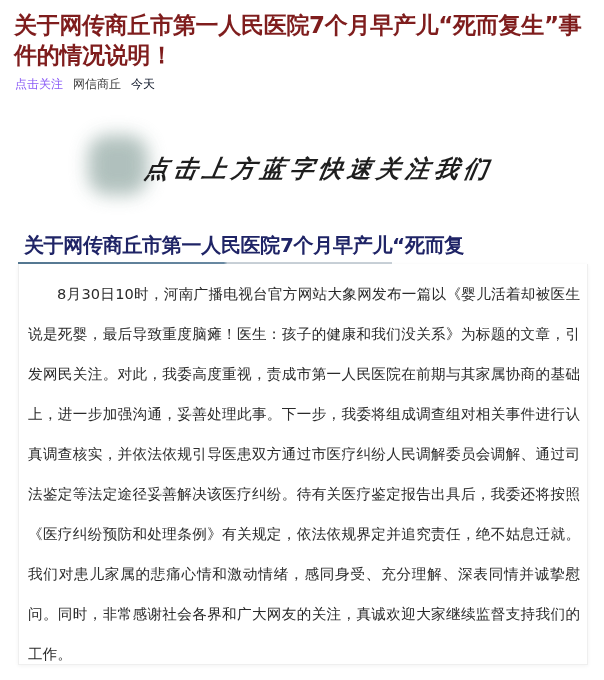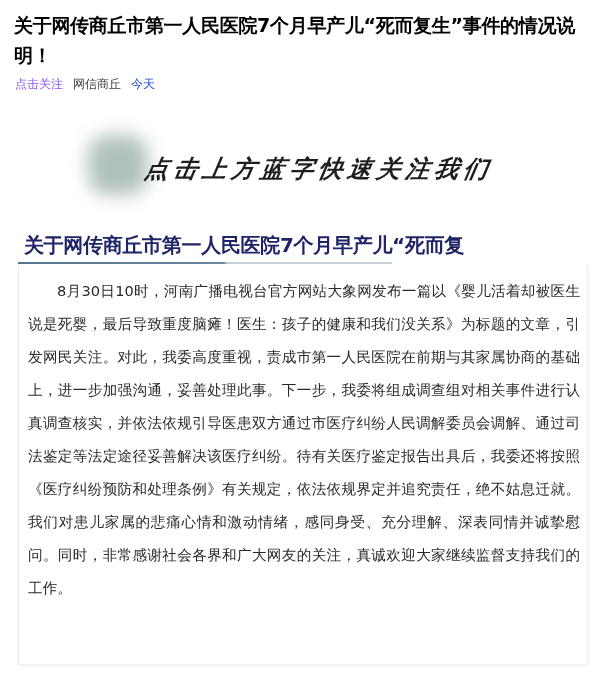--- a/index.html
+++ b/index.html
@@ -3,30 +3,30 @@
   <meta charset="utf-8">
   <style>
     html, body { margin: 0; padding: 0; background: #ffffff; }
     body {
       width: 604px; height: 680px; overflow: hidden; position: relative;
       font-family: "DejaVu Sans", "Liberation Sans", sans-serif;
       color: #222;
     }
     .article-title {
       position: absolute; left: 14px; top: 10px; width: 580px;
-      font-size: 19px; font-weight: bold; line-height: 30px; color: #000000;
+      font-size: 23px; font-weight: bold; line-height: 30px; color: #7f1d1d;
       letter-spacing: -0.3px; margin: 0;
     }
     .meta {
       position: absolute; left: 15px; top: 76px; font-size: 12px; color: #b0b0b0;
       display: flex; gap: 10px; align-items: center;
     }
     .meta .follow { color: #8b5cf6; }
     .meta .account { color: #404040; }
-    .meta .time { color: #1d4ed8; }
+    .meta .time { color: #0f172a; }
     .banner {
       position: absolute; left: 80px; top: 125px; width: 372px; height: 90px;
     }
     .banner .blur-logo {
       position: absolute; left: 8px; top: 10px; width: 60px; height: 60px;
       background: #a8bab6; border-radius: 20px; filter: blur(9px); opacity: 0.9;
     }
     .banner .slogan {
       position: absolute; left: 65px; top: 28px; font-size: 24px; font-weight: bold;
       font-style: italic; color: #1e1e1e; letter-spacing: 5px; white-space: nowrap;
@@ -40,21 +40,21 @@
       position: absolute; left: 18px; top: 262px; width: 374px; height: 2px;
       background: linear-gradient(to right, #557892 0%, #6a8aa3 55%, #c9d1d8 56%, #c9d1d8 100%);
     }
     .notice-box {
       position: absolute; left: 18px; top: 264px; width: 568px; height: 400px;
       background: #ffffff; border: 1px solid #efefef; border-top: none;
       box-shadow: 0 1px 4px rgba(0,0,0,0.05);
     }
     .notice-body {
       position: absolute; left: 9px; top: 10px; width: 552px;
-      font-size: 14.6px; line-height: 33px; color: #2a2a2a;
+      font-size: 14.6px; line-height: 40px; color: #2a2a2a;
       text-indent: 29px; margin: 0; text-align: justify;
     }
     .sign {
       position: absolute; right: 20px; top: 338px; text-align: right;
       font-size: 14.6px; line-height: 31px; color: #2a2a2a;
     }
   </style>
 </head>
 <body>
 

